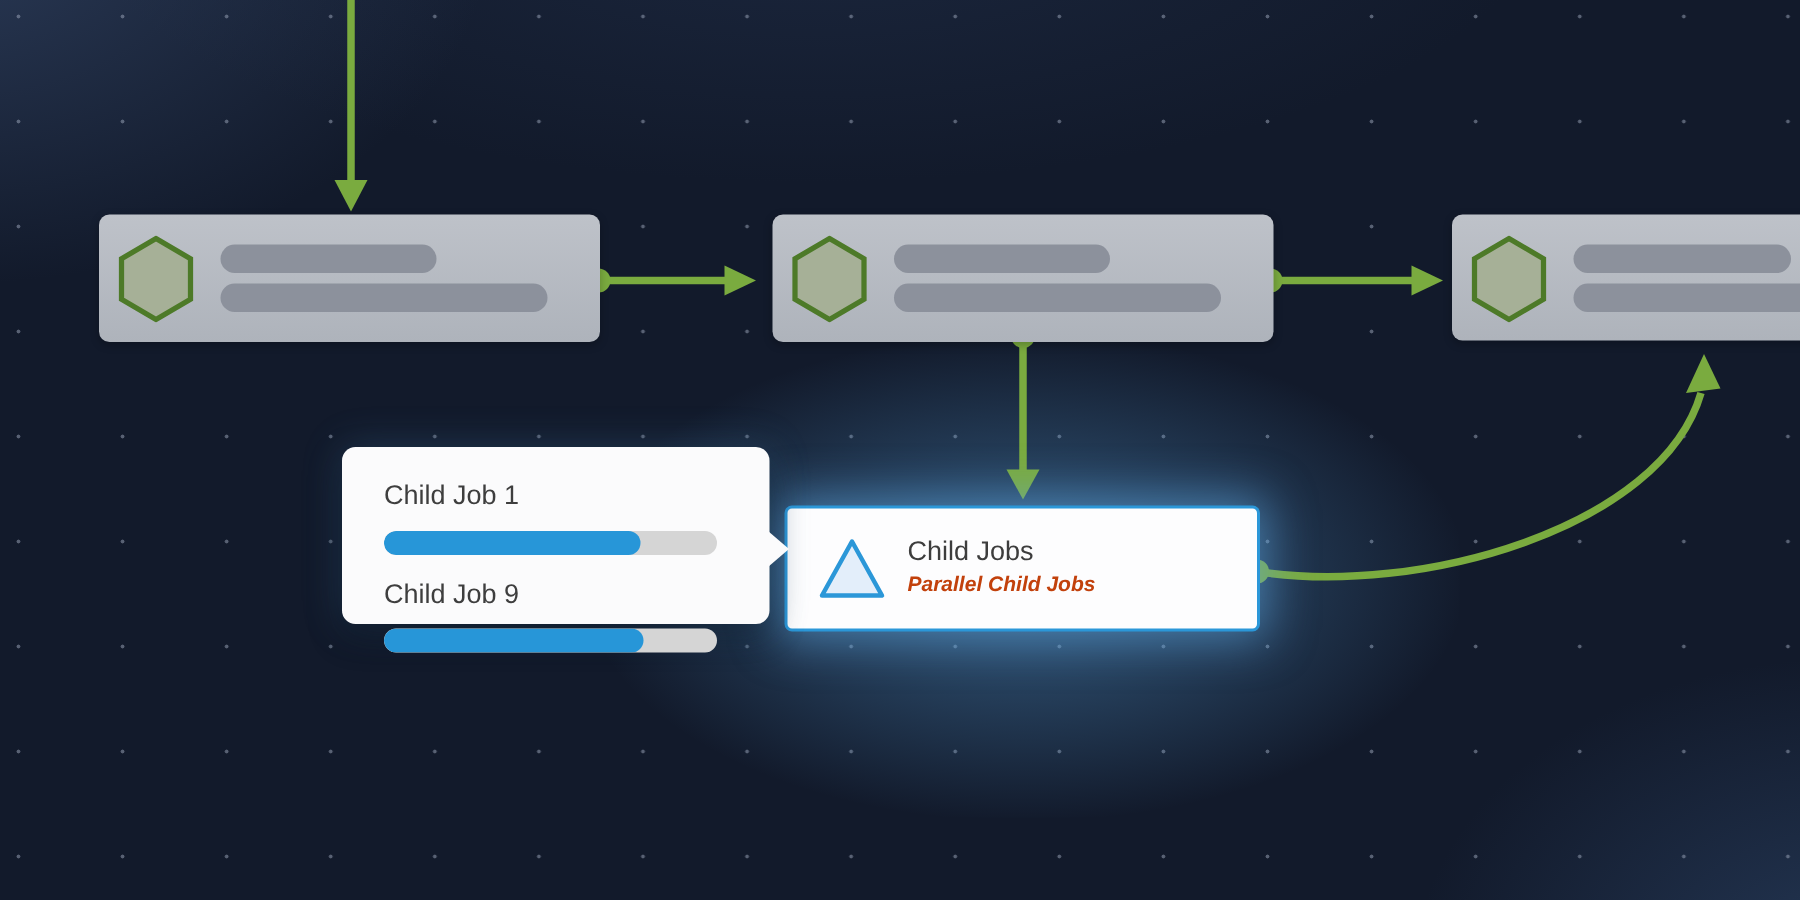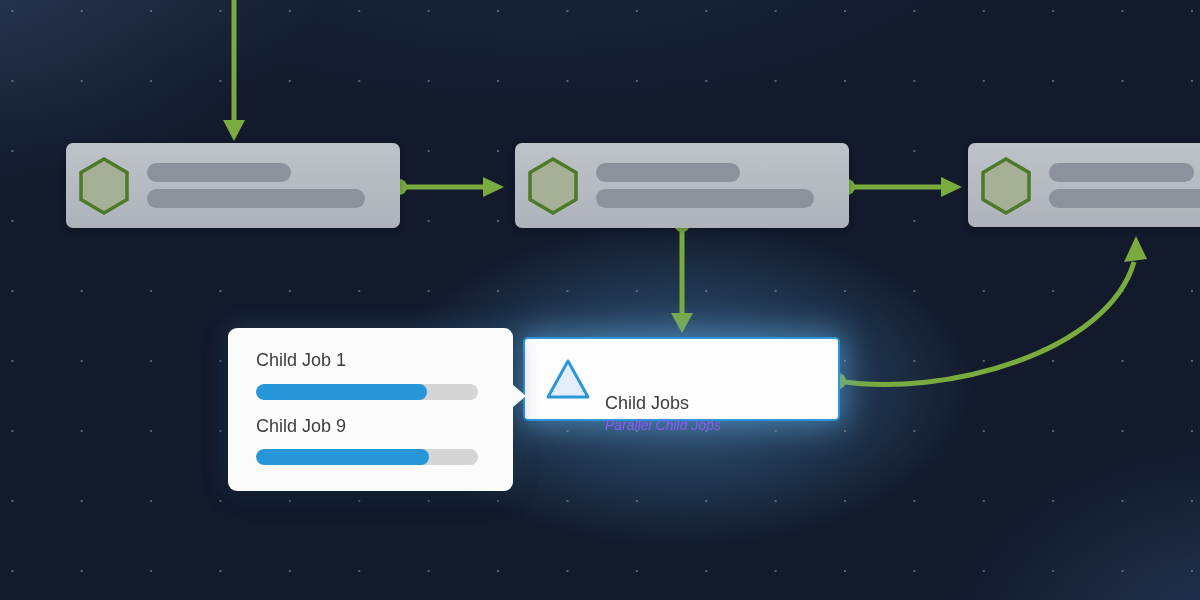--- a/index.html
+++ b/index.html
@@ -40,25 +40,25 @@
 
   #edges{position:absolute;left:0;top:0;pointer-events:none;}
 
   #child-card{
     position:absolute;left:523px;top:337px;width:317px;height:84px;
     background:#fdfdfe;border:2px solid #2b97d8;border-radius:5px;
     box-shadow:0 0 30px 6px rgba(96,170,228,.55);
   }
   #child-card .tri{position:absolute;left:20px;top:19px;}
   #child-card .txt{position:absolute;left:80px;top:16px;}
-  .card-title{font-size:18px;color:#3d3d3d;line-height:25px;margin-top:36px;}
-  .card-subtitle{font-size:14px;font-style:italic;color:#8b5cf6;line-height:18px;}
+  .card-title{font-size:18px;color:#3d3d3d;line-height:25px;}
+  .card-subtitle{font-size:14px;font-style:italic;color:#c2410c;line-height:18px;font-weight:bold;}
 
   #tooltip{
-    position:absolute;left:228px;top:328px;width:285px;height:163px;
+    position:absolute;left:228px;top:298px;width:285px;height:118px;
     background:#fbfbfc;border-radius:9px;
     box-shadow:0 8px 22px rgba(4,10,22,.45), 0 0 26px rgba(96,170,228,.25);
     text-align:center;
   }
   #tooltip .caret{
     position:absolute;right:-13px;top:56px;width:0;height:0;
     border-top:12px solid transparent;border-bottom:12px solid transparent;
     border-left:14px solid #fbfbfc;
   }
   .job-label{position:absolute;left:28px;font-size:18px;color:#3e3e3e;}

